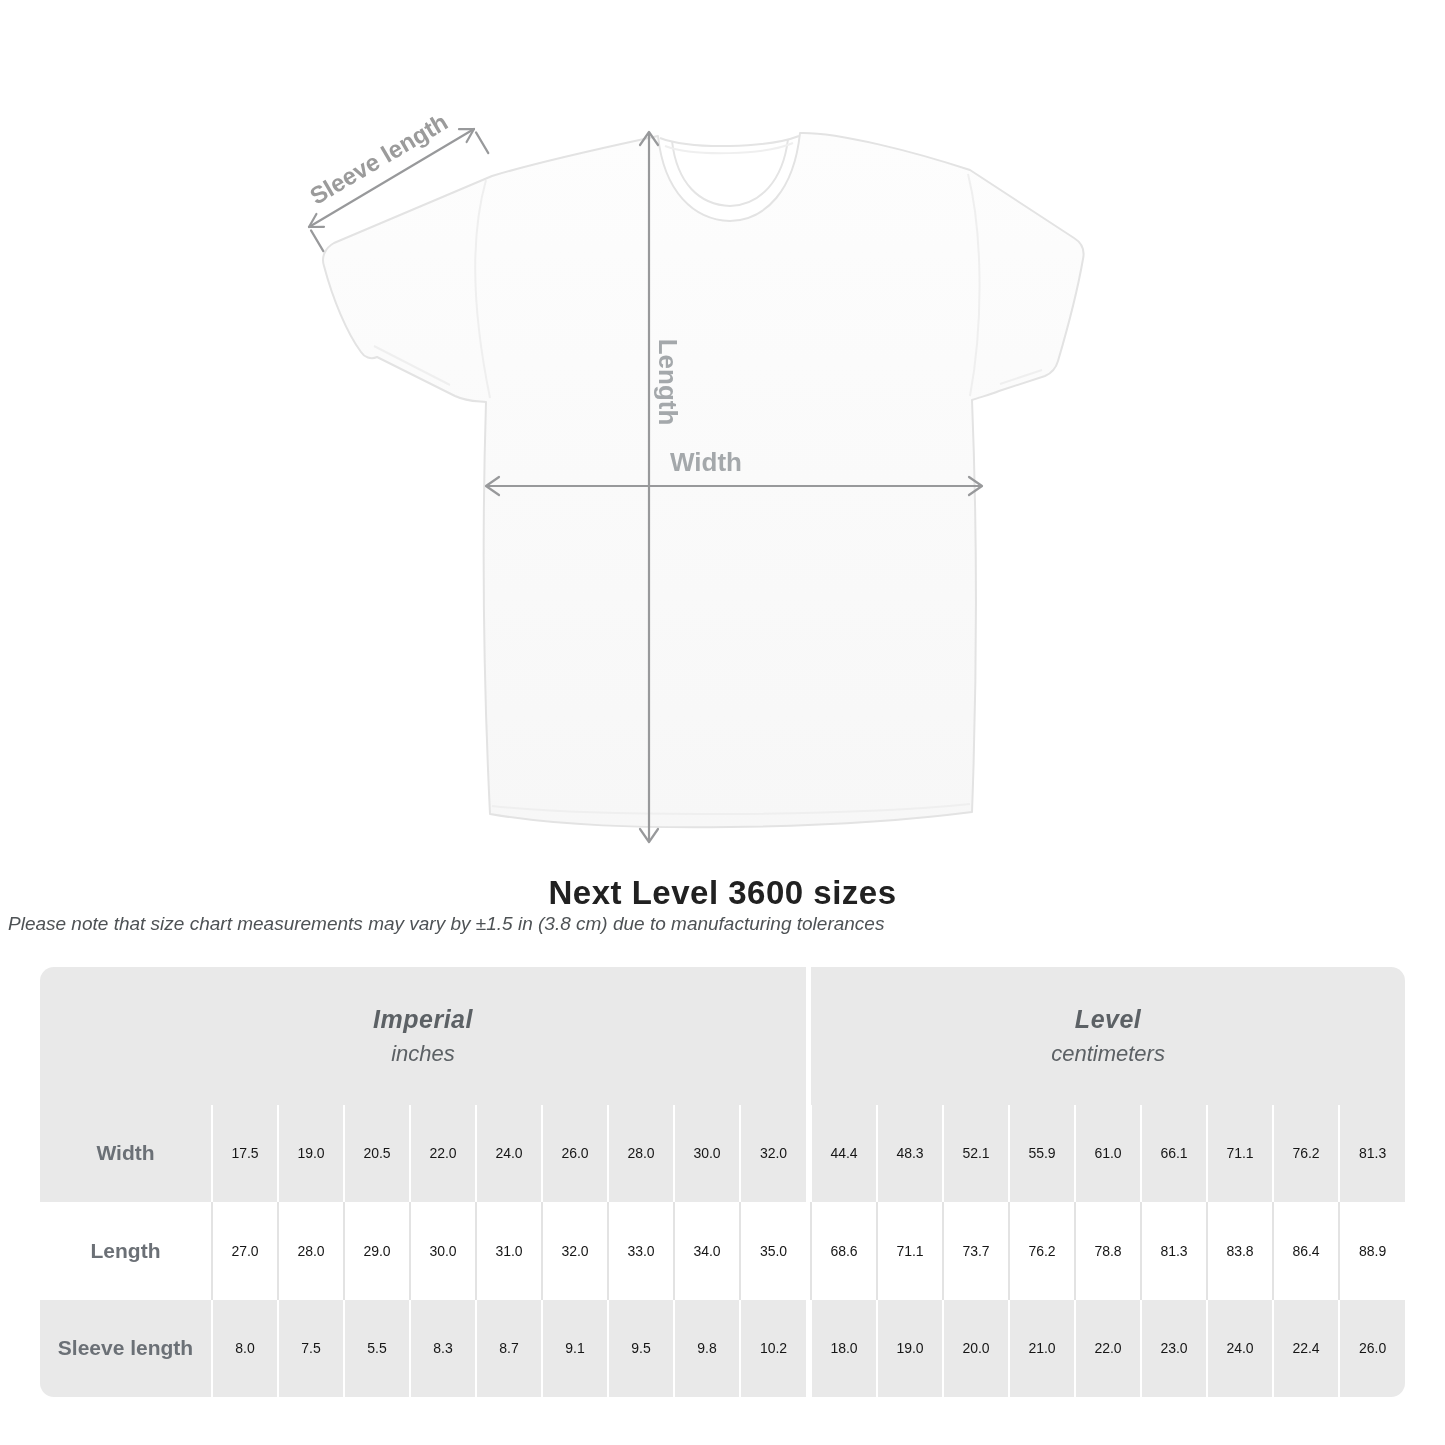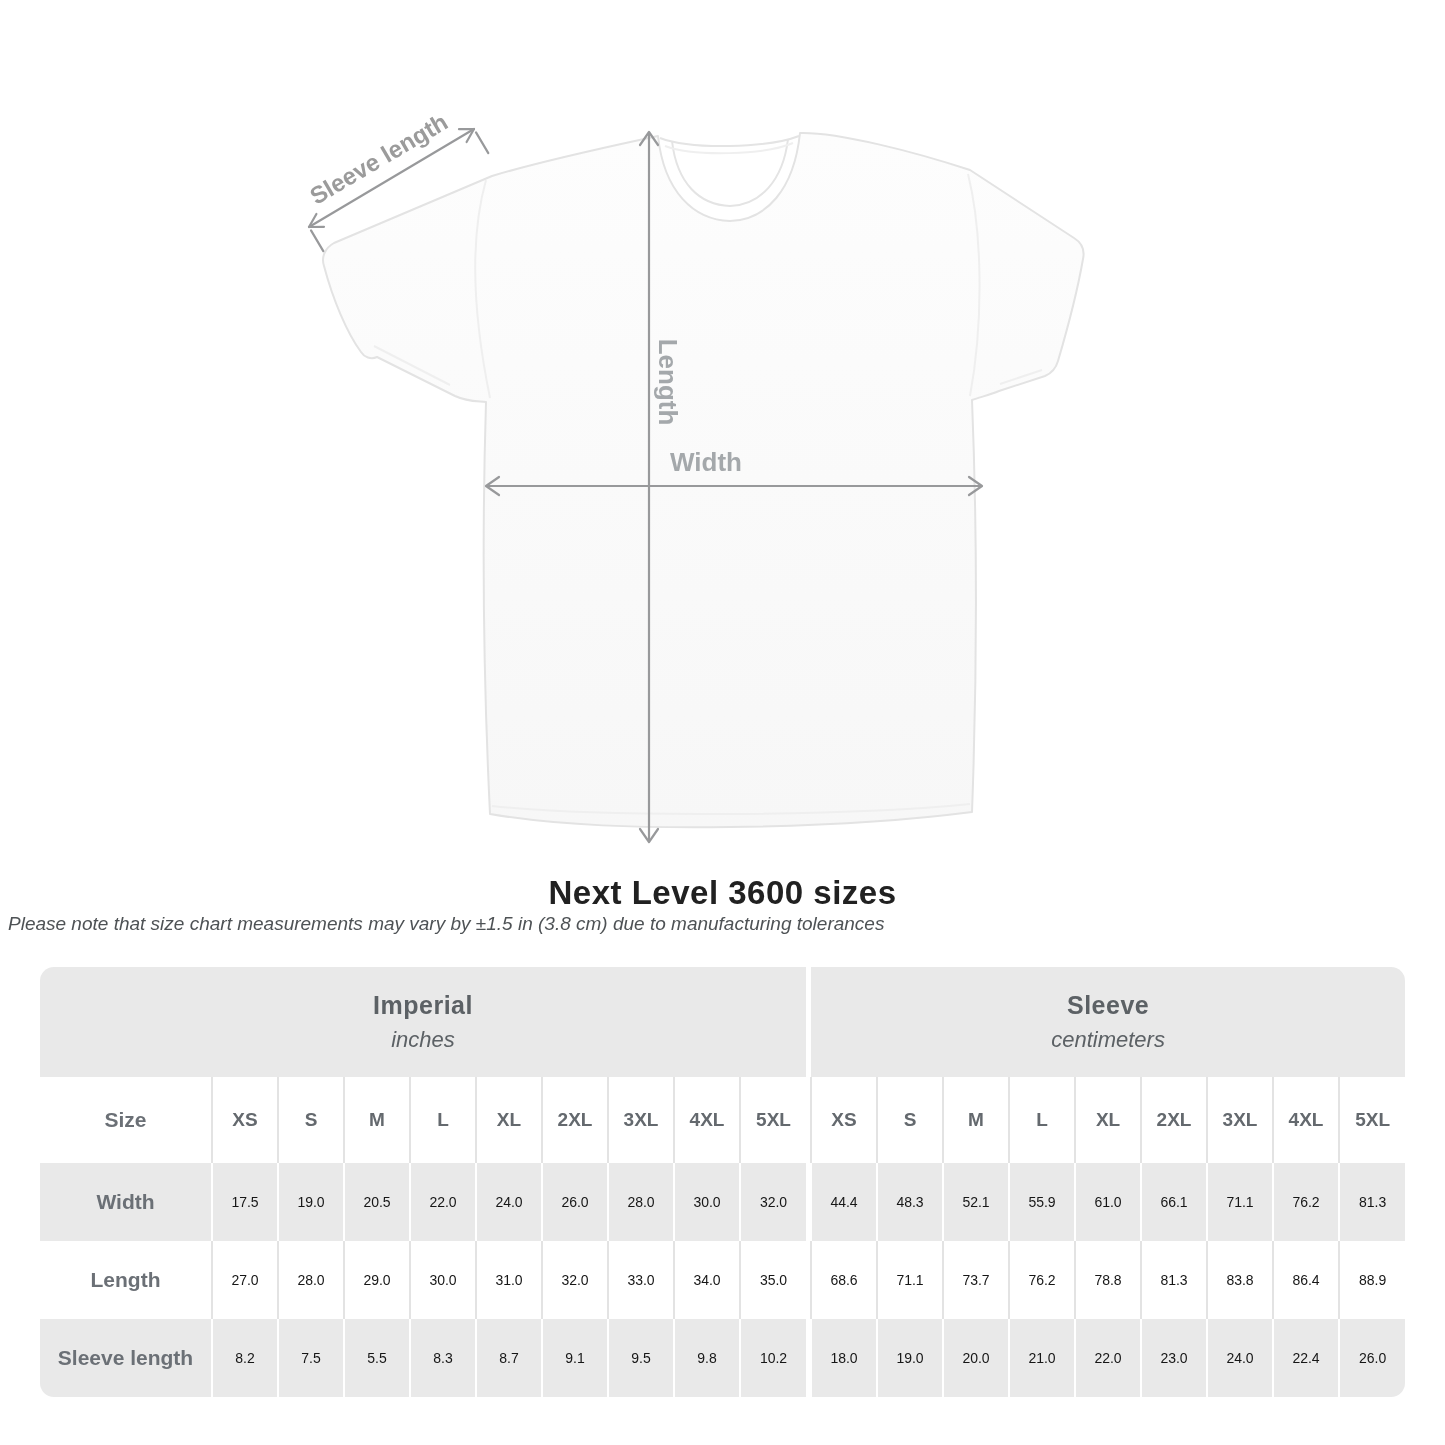--- a/index.html
+++ b/index.html
@@ -44,21 +44,21 @@
 
   tr.r-band { height:110px; }
   tr.r-head { height:86px; }
   tr.r-data { height:78px; }
 
   td { text-align:center; vertical-align:middle; padding:0; }
 
   td.band-cell { background:#e9e9e9; }
   td.gap-cell  { background:#ffffff; }
 
-  .band-title { font-size:25px; font-weight:bold; color:#5c6165; letter-spacing:0.5px; }
+  .band-title { font-size:25px; font-weight:bold; font-style:italic; color:#5c6165; letter-spacing:0.5px; }
   .band-unit  { font-size:22px; font-style:italic; color:#5c6165; margin-top:7px; }
 
   tr.white-row td { background:#ffffff; }
   tr.gray-row  td { background:#e9e9e9; }
   tr.white-row td.gap-cell, tr.gray-row td.gap-cell { background:#ffffff; }
 
   td.row-label { font-size:21px; font-weight:bold; color:#6b7076; }
   td.col-head  { font-size:19px; font-weight:bold; color:#64696e; }
   td.val       { font-size:14px; color:#161616; }
 
@@ -172,47 +172,25 @@
       </colgroup>
 
       <tbody>
           <tr class="r-band">
         <td class="band-cell" colspan="10">
           <div class="band-title">Imperial</div>
           <div class="band-unit">inches</div>
         </td>
         <td class="gap-cell"></td>
         <td class="band-cell" colspan="9">
-          <div class="band-title">Sleeve</div>
+          <div class="band-title">Level</div>
           <div class="band-unit">centimeters</div>
         </td>
       </tr>
 
-      <tr class="r-head white-row">
-        <td class="row-label">Size</td>
-        <td class="col-head v">XS</td>
-        <td class="col-head v">S</td>
-        <td class="col-head v">M</td>
-        <td class="col-head v">L</td>
-        <td class="col-head v">XL</td>
-        <td class="col-head v">2XL</td>
-        <td class="col-head v">3XL</td>
-        <td class="col-head v">4XL</td>
-        <td class="col-head v">5XL</td>
-        <td class="gap-cell"></td>
-        <td class="col-head v">XS</td>
-        <td class="col-head v">S</td>
-        <td class="col-head v">M</td>
-        <td class="col-head v">L</td>
-        <td class="col-head v">XL</td>
-        <td class="col-head v">2XL</td>
-        <td class="col-head v">3XL</td>
-        <td class="col-head v">4XL</td>
-        <td class="col-head v">5XL</td>
-      </tr>
 
       <tr class="r-data gray-row">
         <td class="row-label">Width</td>
         <td class="val v">17.5</td>
         <td class="val v">19.0</td>
         <td class="val v">20.5</td>
         <td class="val v">22.0</td>
         <td class="val v">24.0</td>
         <td class="val v">26.0</td>
         <td class="val v">28.0</td>
@@ -248,21 +226,21 @@
         <td class="val v">76.2</td>
         <td class="val v">78.8</td>
         <td class="val v">81.3</td>
         <td class="val v">83.8</td>
         <td class="val v">86.4</td>
         <td class="val v">88.9</td>
       </tr>
 
       <tr class="r-data gray-row">
         <td class="row-label">Sleeve length</td>
-        <td class="val v">8.2</td>
+        <td class="val v">8.0</td>
         <td class="val v">7.5</td>
         <td class="val v">5.5</td>
         <td class="val v">8.3</td>
         <td class="val v">8.7</td>
         <td class="val v">9.1</td>
         <td class="val v">9.5</td>
         <td class="val v">9.8</td>
         <td class="val v">10.2</td>
         <td class="gap-cell"></td>
         <td class="val v">18.0</td>

